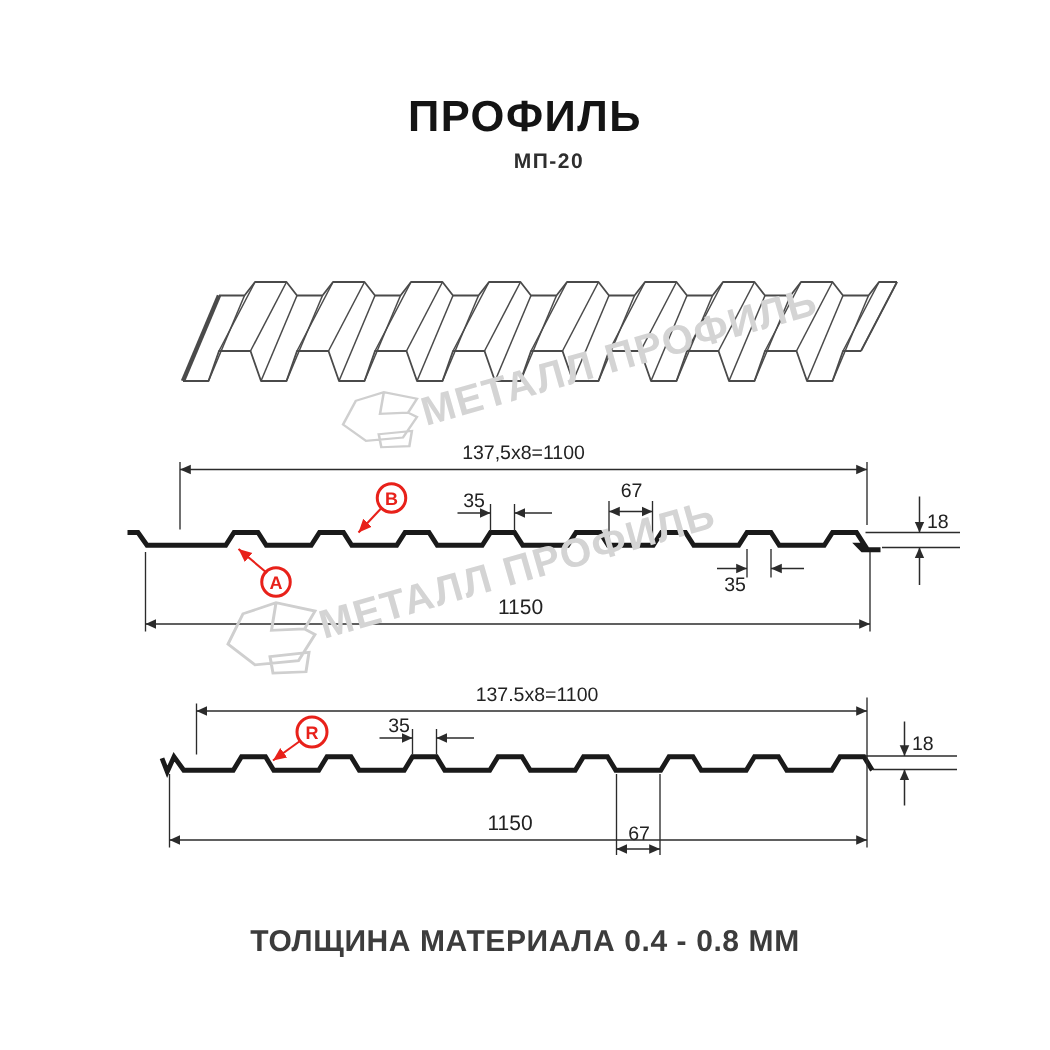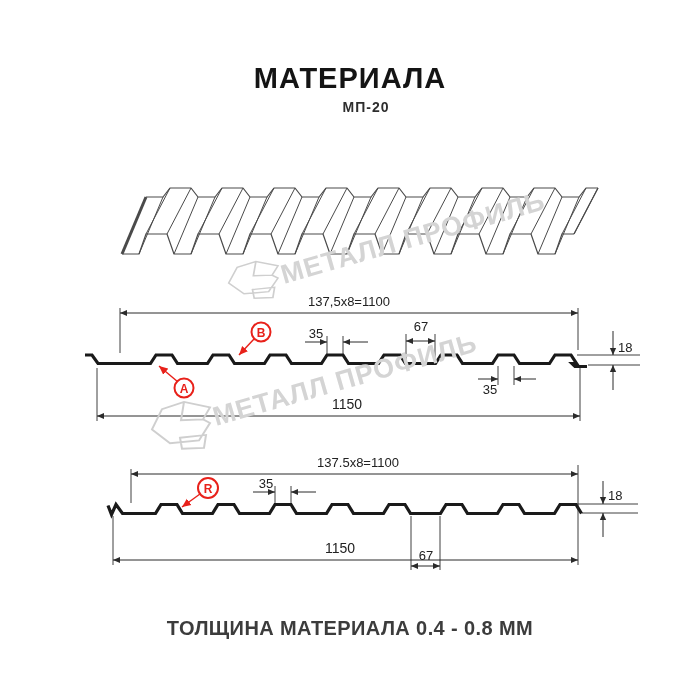--- a/index.html
+++ b/index.html
@@ -23,21 +23,21 @@
   .leader{stroke:#e8211a;stroke-width:1.4;fill:none;}
   .label-circle{stroke:#e8211a;stroke-width:2;fill:none;}
   .sheet-line{stroke:#4a4a4a;stroke-width:1.2;fill:none;stroke-linejoin:round;}
   .sheet-conn{stroke:#4a4a4a;stroke-width:1;fill:none;}
   .logo-path{stroke:#cfcfcf;stroke-width:2;fill:none;}
 </style>
 </head>
 <body>
 
 <div id="stage">
-  <div id="title">МАТЕРИАЛА</div>
+  <div id="title">ПРОФИЛЬ</div>
   <div id="subtitle">МП-20</div>
 
   <svg width="700" height="700" viewBox="0 0 700 700">
     <defs>
       <marker id="ah" viewBox="0 0 10 10" refX="9" refY="5" markerWidth="8" markerHeight="8" orient="auto-start-reverse">
           <path d="M0,1 L9,5 L0,9 Z" fill="#2b2b2b"></path>
         </marker>
       <marker id="ahr" viewBox="0 0 10 10" refX="9" refY="5" markerWidth="7" markerHeight="7" orient="auto-start-reverse">
           <path d="M0,1 L9,5 L0,9 Z" fill="#e8211a"></path>
         </marker>

